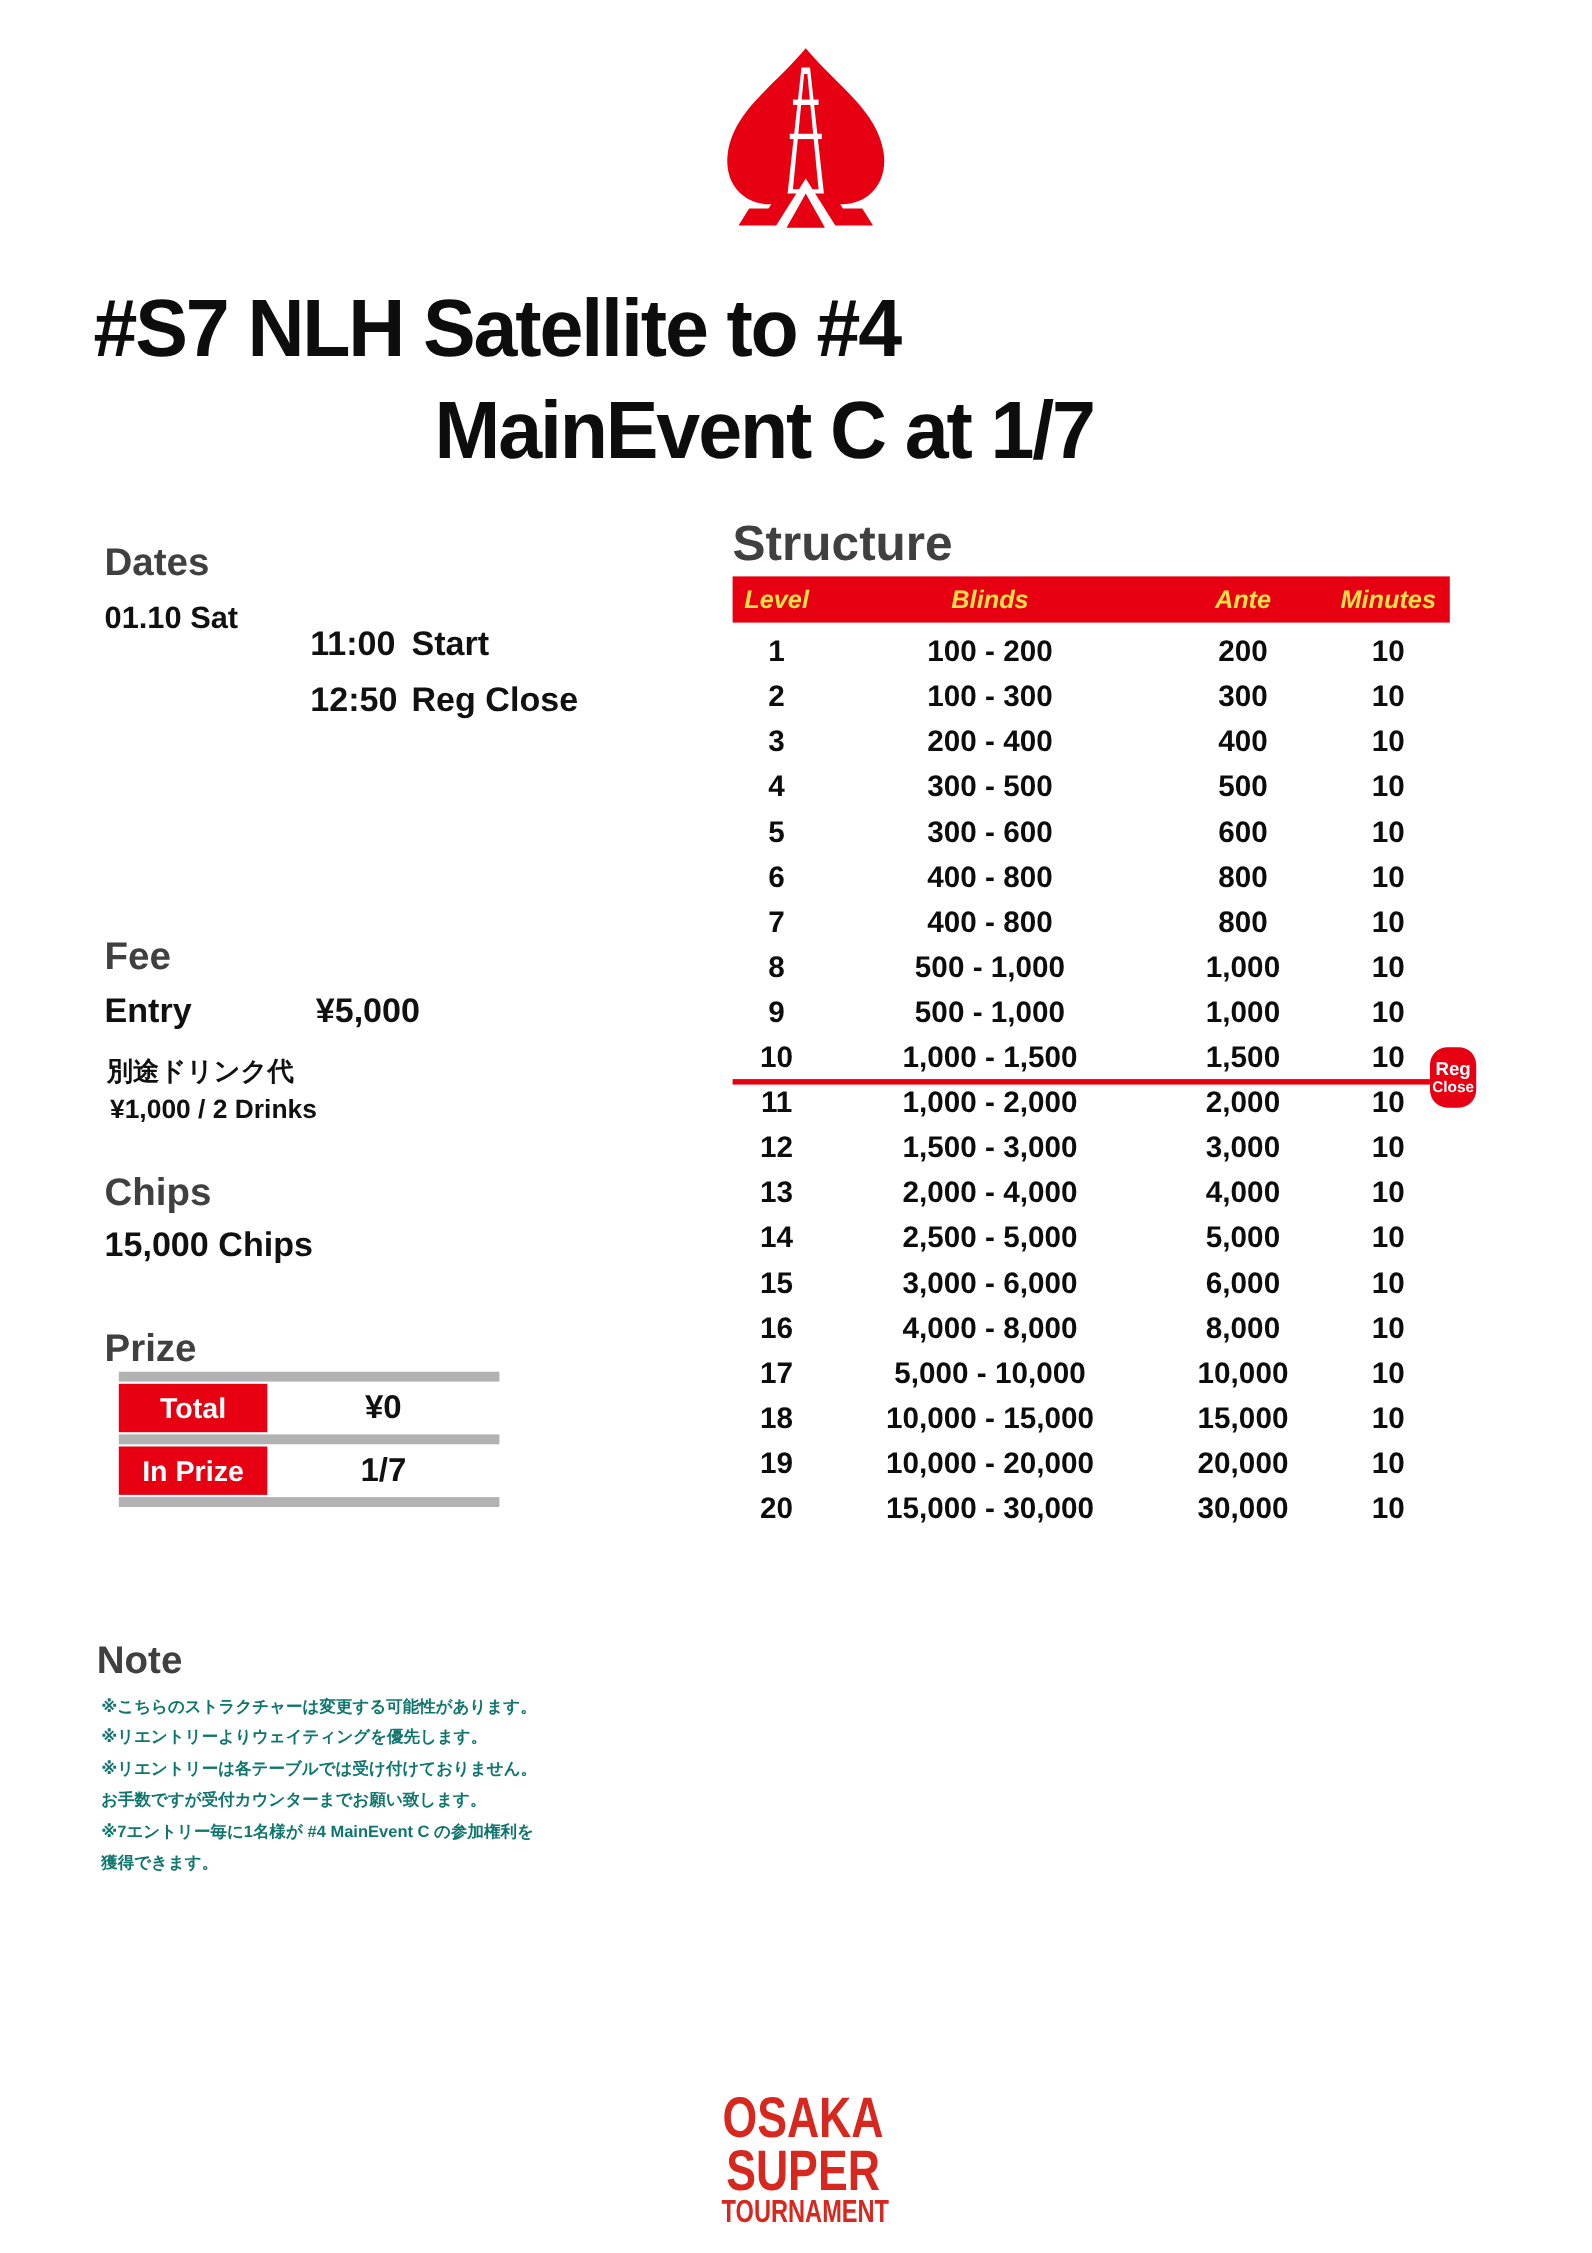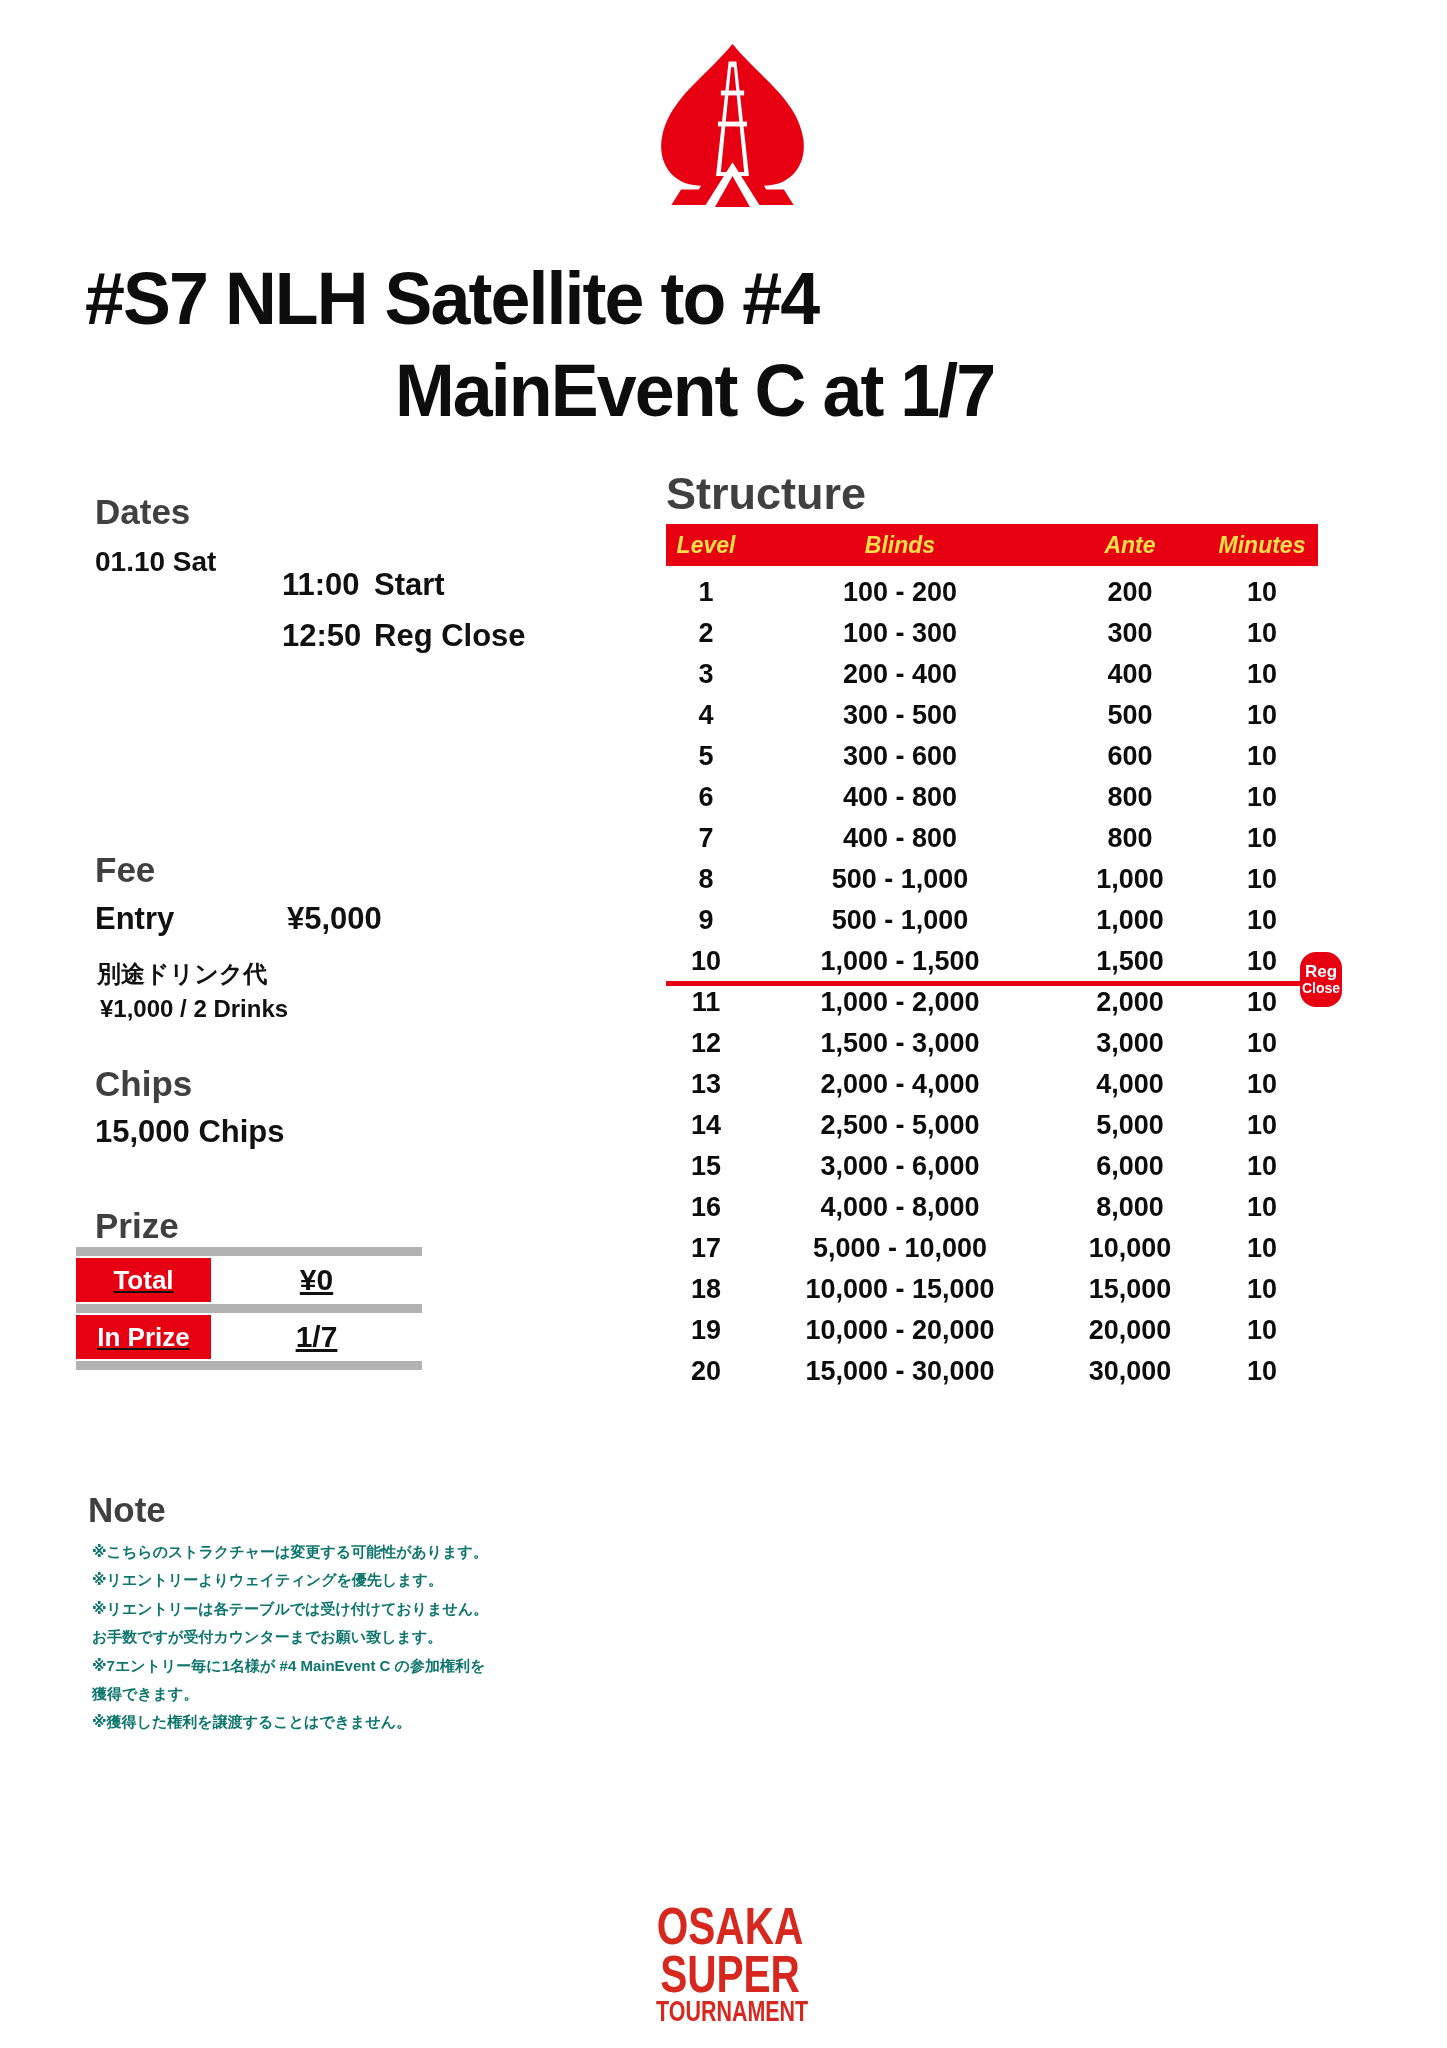--- a/index.html
+++ b/index.html
@@ -33,21 +33,21 @@
   .fee-h{left:95px;top:850px;}
   .entry-label{left:95px;top:901px;font-size:31px;font-weight:700;}
   .entry-value{left:287px;top:901px;font-size:31px;font-weight:700;}
   .drink-1{left:97px;top:958px;font-size:24px;font-weight:700;}
   .drink-2{left:100px;top:995px;font-size:24px;font-weight:700;}
   .chips-h{left:95px;top:1064px;}
   .chips-value{left:95px;top:1114px;font-size:31px;font-weight:700;}
 
   
   .prize-h{left:95px;top:1206px;}
-  .prize-table{left:76px;top:1247px;width:346px;text-decoration:underline;}
+  .prize-table{left:108px;top:1247px;width:346px;}
   .prize-bar{height:9px;background:#b2b2b2;}
   .prize-row{display:flex;align-items:stretch;height:44px;margin:2px 0;}
   .prize-label{width:135px;background:#e60012;color:#fff;font-size:26px;font-weight:700;
                display:flex;align-items:center;justify-content:center;}
   .prize-value{flex:1;font-size:30px;font-weight:700;color:#111;
                display:flex;align-items:center;justify-content:center;}
 
   
   .structure-h{left:666px;top:468px;font-size:45px;}
   .st-grid{display:grid;grid-template-columns:80px 308px 152px 112px;align-items:center;}
@@ -292,21 +292,20 @@
       <div class="note-line">※リエントリーよりウェイティングを優先します。</div>
 
       <div class="note-line">※リエントリーは各テーブルでは受け付けておりません。</div>
 
       <div class="note-line">お手数ですが受付カウンターまでお願い致します。</div>
 
       <div class="note-line">※7エントリー毎に1名様が #4 MainEvent C の参加権利を</div>
 
       <div class="note-line">獲得できます。</div>
 
-      <div class="note-line">※獲得した権利を譲渡することはできません。</div>
     </div>
 
   <div class="abs footer-logo">
     <div class="fl-line fl-1">OSAKA</div>
     <div class="fl-line fl-2">SUPER</div>
     <div class="fl-line fl-3">TOURNAMENT</div>
   </div>
 
 </div>
 

